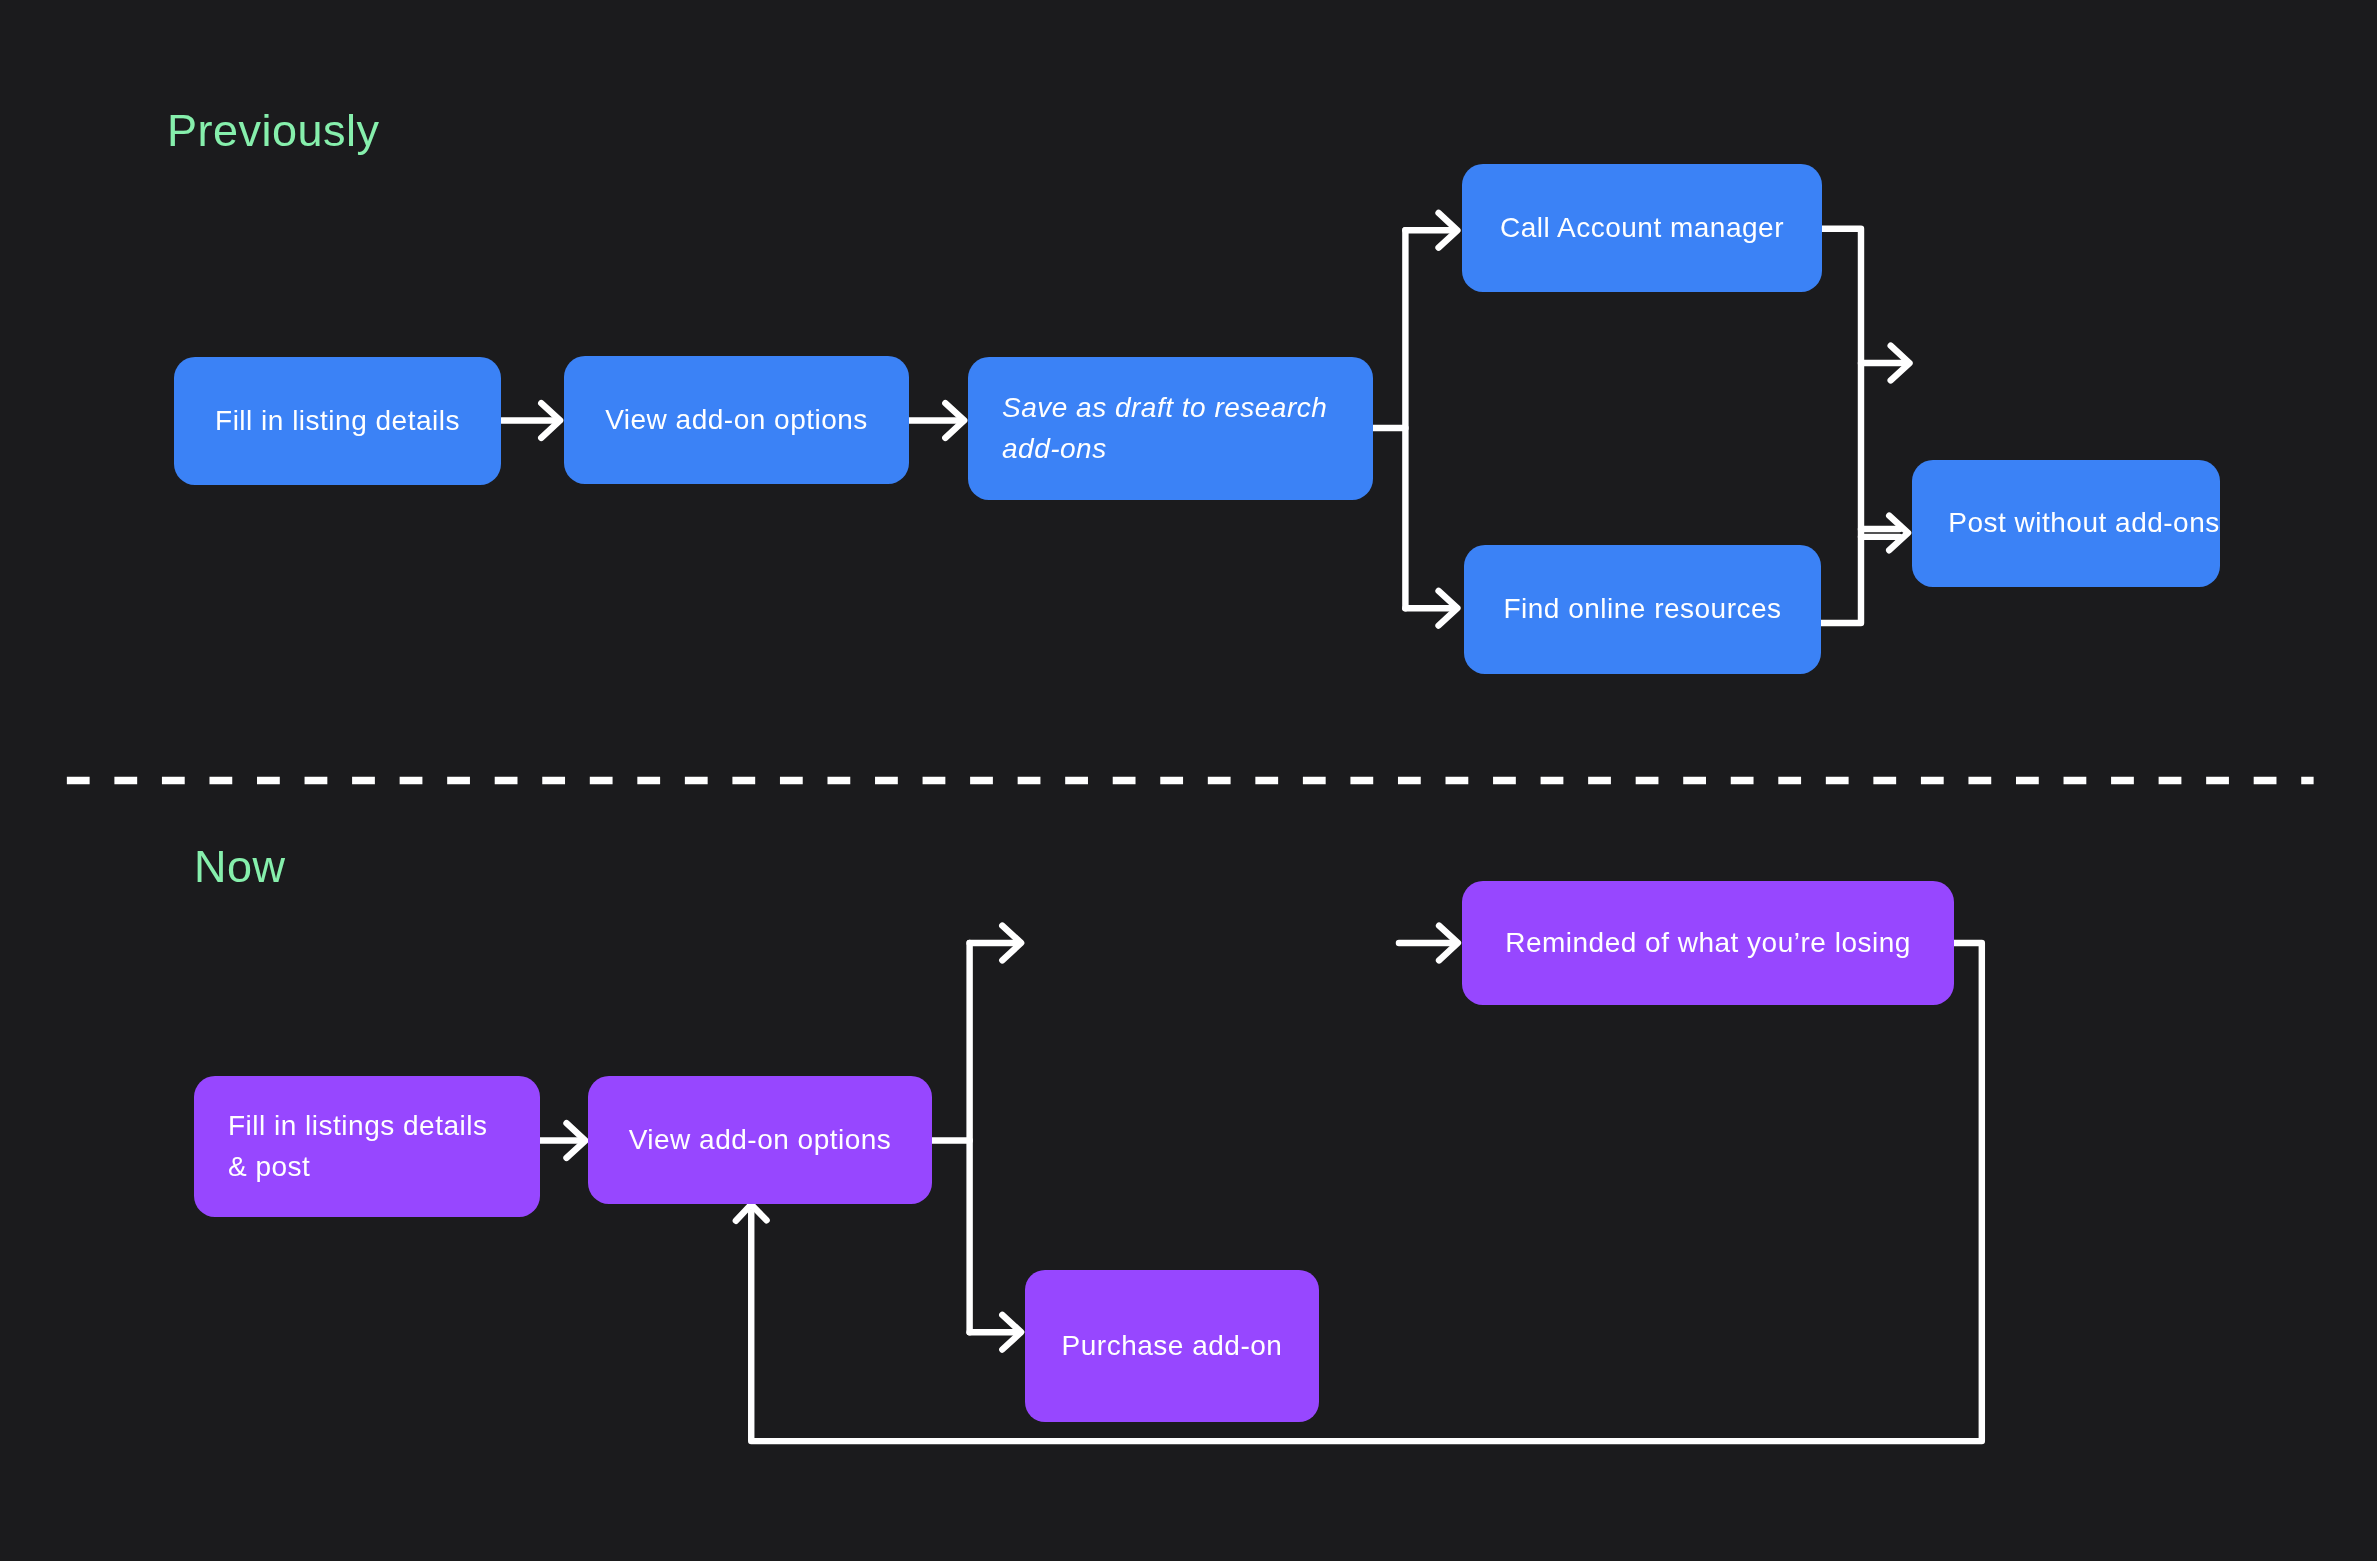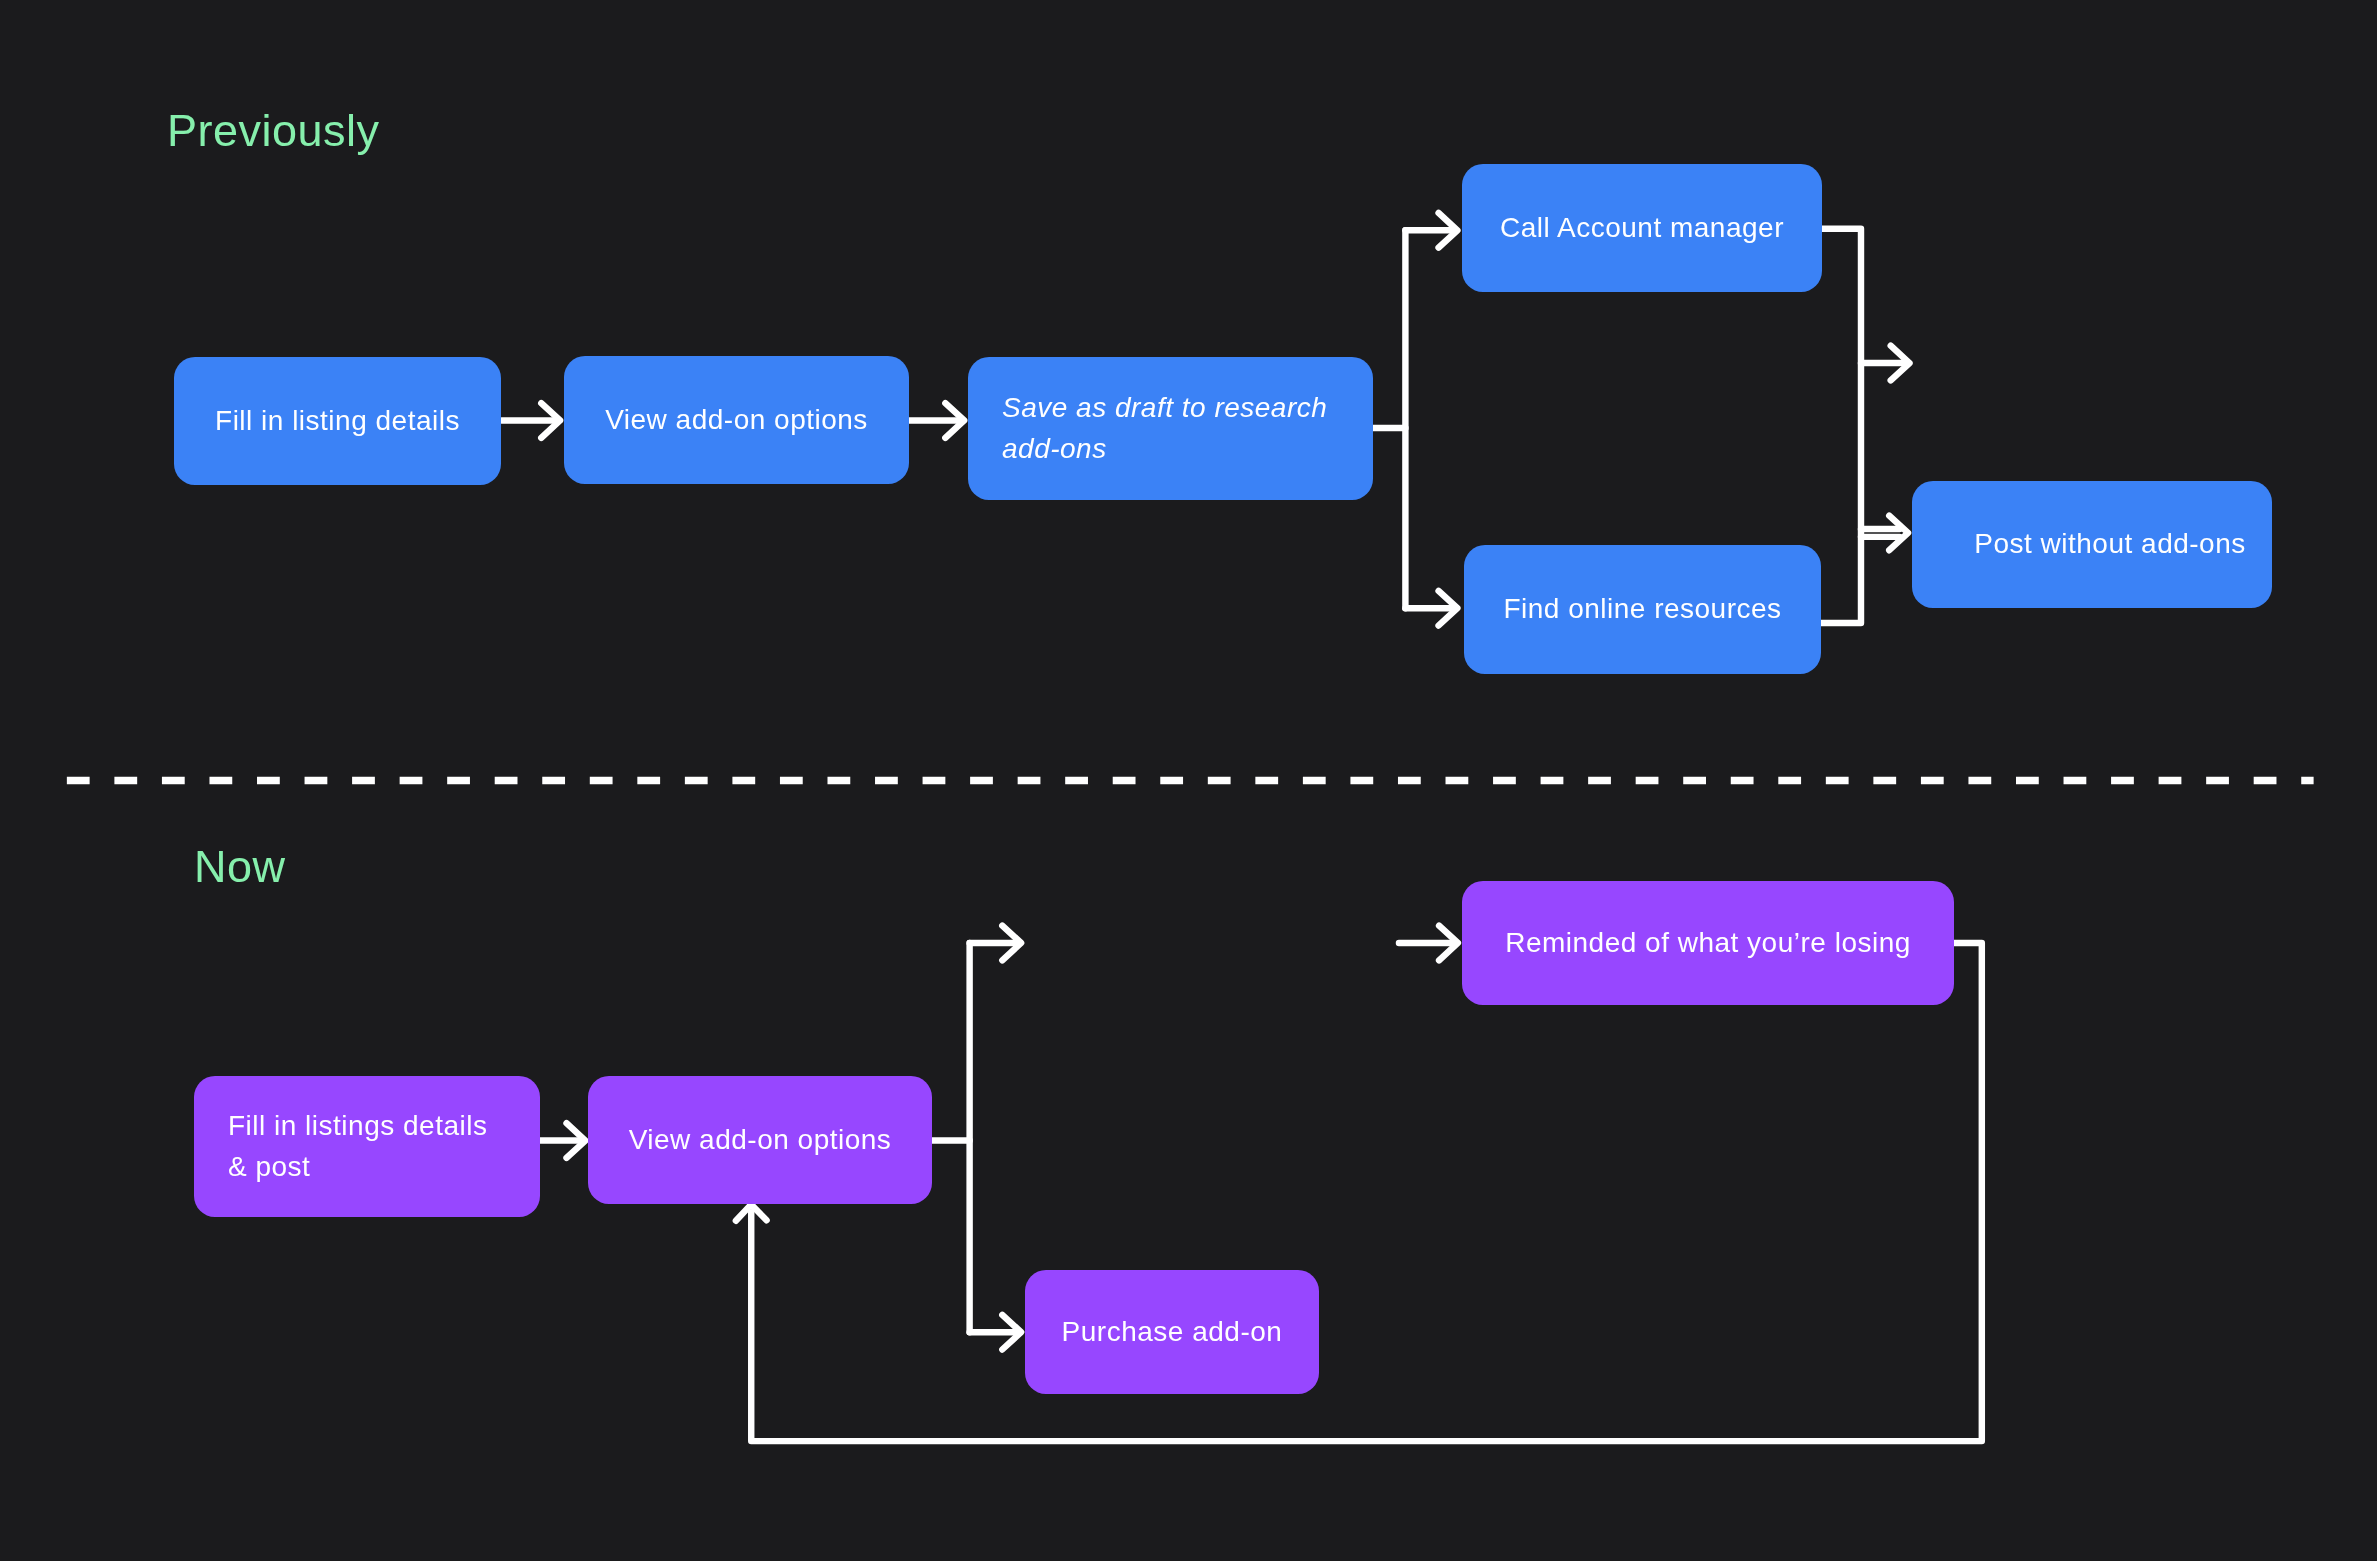--- a/index.html
+++ b/index.html
@@ -146,38 +146,38 @@
 
   <div class="node gray center" style="left:1462px; top:164px; width:360px; height:128px;">
     <span class="label">Call Account manager</span>
   </div>
 
   <div class="node gray center" style="left:1464px; top:545px; width:357px; height:129px;">
     <span class="label">Find online resources</span>
   </div>
 
 
-  <div class="node gray center" style="left:1912px; top:481px; width:360px; height:127px;padding-left:36px;">
+  <div class="node gray center" style="left:1912px; top:460px; width:308px; height:127px;padding-left:36px;">
     <span class="label">Post without add-ons</span>
   </div>
 
   <div class="section-title" style="left:194px; top:844px;">Now</div>
 
   <div class="node purple left" style="left:194px; top:1076px; width:346px; height:141px;">
     <span class="label">Fill in listings details
 &amp; post</span>
   </div>
 
   <div class="node purple center" style="left:588px; top:1076px; width:344px; height:128px;">
     <span class="label">View add-on options</span>
   </div>
 
 
   <div class="node purple center" style="left:1462px; top:881px; width:492px; height:124px;">
     <span class="label">Reminded of what you’re losing</span>
   </div>
 
-  <div class="node purple center" style="left:1025px; top:1270px; width:294px; height:124px;">
+  <div class="node purple center" style="left:1025px; top:1270px; width:294px; height:152px;border-radius:20px;">
     <span class="label">Purchase add-on</span>
   </div>
 
 </div>
 
 
 </body></html>

